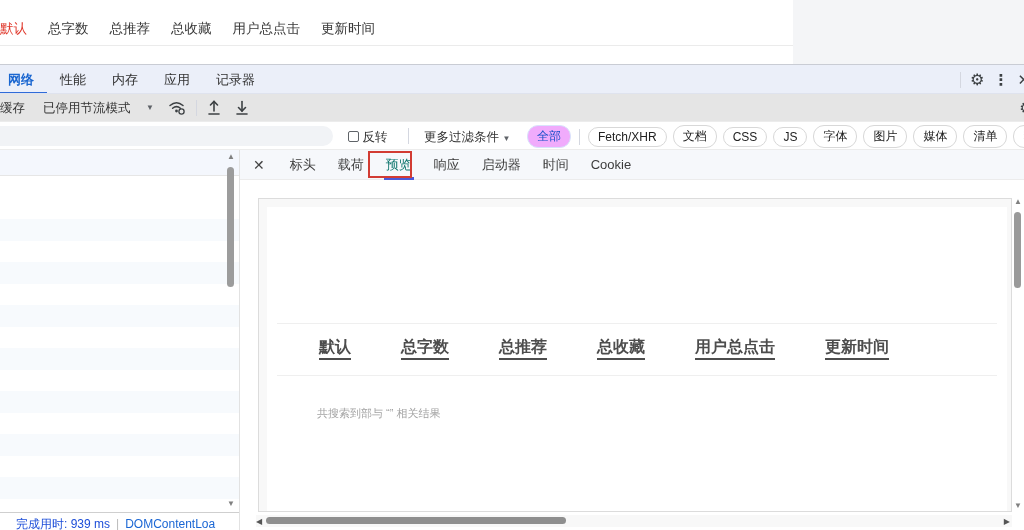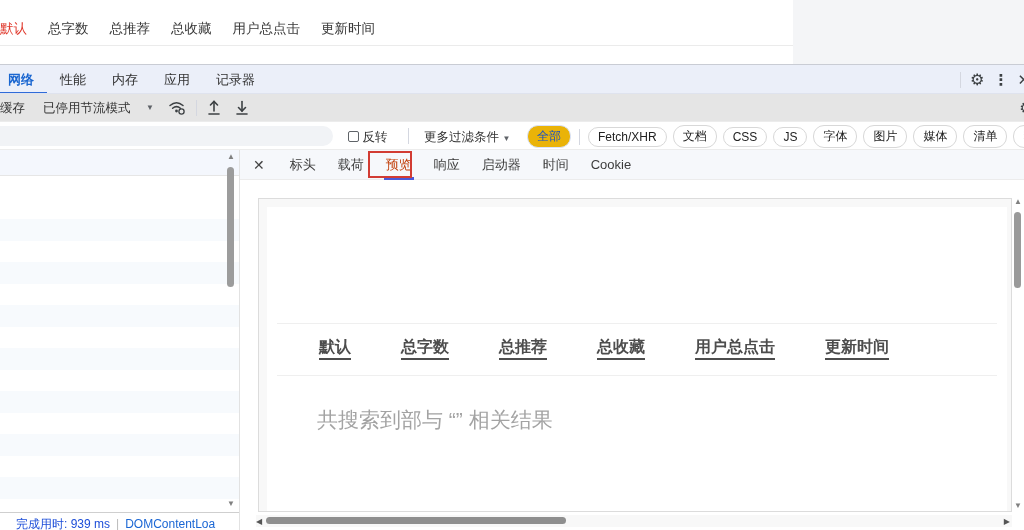--- a/index.html
+++ b/index.html
@@ -34,21 +34,21 @@
   .dt-row2 svg { display:block; }
   .caret { font-size:8px; color:#5f6368; }
 
   
   .dt-filter { position:relative; height:28px; background:#fff; border-bottom:1px solid #ececec; overflow:hidden; }
   .filter-pill { position:absolute; left:-10px; top:4px; width:343px; height:20px; background:#f1f3f6; border-radius:10px; border:none; outline:none; font-size:12px; padding-left:16px; color:#333; }
   .chk { display:inline-block; width:11px; height:11px; border:1px solid #5f6368; border-radius:2px; background:#fff; vertical-align:-1px; }
   .flabel { position:absolute; top:7px; font-size:12.5px; color:#333; white-space:nowrap; cursor:pointer; }
   .chips { position:absolute; left:527px; top:3px; display:flex; align-items:center; gap:6px; white-space:nowrap; }
   .chip { border:1px solid #d8d8d8; background:#fff; color:#222; border-radius:11px; font-size:12px; padding:2px 9px; cursor:pointer; }
-  .chip.sel { background:#eab308; border-color:#d9e3fb; color:#1750c8; }
+  .chip.sel { background:#f0abfc; border-color:#d9e3fb; color:#1750c8; }
   .chips .vsep { margin:0 2px; }
 
   
   .dt-main { position:relative; height:380px; }
   .left-panel { position:absolute; left:0; top:0; width:240px; height:380px; border-right:1px solid #e2e2e2; background:#fff; overflow:hidden; }
   .lp-header { position:absolute; left:0; top:0; width:239px; height:26px; background:#f4f7fd; border-bottom:1px solid #e6e6e6; }
   .lp-selected { position:absolute; left:0; top:26px; width:239px; height:22px; background:#e2e2e2; font-size:12px; line-height:22px; color:#1f1f1f; padding-left:1px; white-space:nowrap; overflow:hidden; cursor:pointer; }
   .lp-stripes { position:absolute; left:0; top:48px; width:239px; height:314px;
     background:repeating-linear-gradient(to bottom,#ffffff 0,#ffffff 21.5px,#f7fafd 21.5px,#f7fafd 43px); }
   .lp-scroll { position:absolute; right:3px; top:0; width:10px; height:362px; }
@@ -57,37 +57,37 @@
   .lp-status { position:absolute; left:0; top:362px; width:239px; height:20px; background:#fff; border-top:1px solid #cfcfcf; font-size:12px; padding:3px 0 0 8px; white-space:nowrap; }
   .lp-status .fin { color:#1d4ed8;margin-left:8px; }
   .lp-status .bar { color:#bbb; margin:0 6px; }
   .lp-status .dcl { color:#1a66d4; cursor:pointer; }
 
   
   .right-panel { position:absolute; left:240px; top:0; width:784px; height:380px; background:#fff; }
   .detail-tabs { position:relative; height:30px; background:#f6f8fb; border-bottom:1px solid #ececec; display:flex; align-items:center; }
   .detail-tabs .x { margin:0 14px 0 13px; font-size:14px; color:#444; cursor:pointer; }
   .d-tab { padding:0 11px; font-size:13px; color:#3c3c3c; height:30px; line-height:29px; cursor:pointer; position:relative; white-space:nowrap; }
-  .d-tab.active { color:#c2410c; }
+  .d-tab.active { color:#0f766e; }
   .d-tab.active::after { content:""; position:absolute; left:9px; right:9px; bottom:0; height:3px; background:#4a5ad8; }
   .anno-box { position:absolute; left:128px; top:1px; width:44px; height:27px; border:2px solid #d23c33; pointer-events:none; }
 
   
   .preview-area { position:relative; height:350px; background:#fff; overflow:hidden; }
   .pv-box { position:absolute; left:18px; top:18px; width:754px; height:314px; border:1px solid #dcdcdc; background:#f8f8f8; }
   .pv-page { position:absolute; left:8px; top:8px; right:4px; bottom:0; background:#fff; }
   .pv-nav { position:absolute; left:0; top:18px; width:100%; height:38px; }
   .pv-links { position:absolute; left:207px; top:10px; display:flex; gap:25px; font-size:15.5px; font-weight:500; color:#2f2f2f; white-space:nowrap; }
   .pv-links .lnk { cursor:pointer; }
   .pv-search { position:absolute; right:0; top:0; width:188px; height:38px; border-radius:19px; background:#f4f4f5; border:none; outline:none; padding-left:22px; font-size:13.5px; color:#333; }
   .pv-search::placeholder { color:#a8a8a8; }
   .pv-div { position:absolute; left:10px; right:10px; height:1px; background:#efefef; }
   .pv-sort { position:absolute; left:52px; top:130px; display:flex; gap:50px; font-size:16px; font-weight:bold; color:#4d4d4d; white-space:nowrap; }
   .pv-sort .st { cursor:pointer; text-decoration:underline; text-underline-offset:6px; text-decoration-thickness:1.5px; }
-  .pv-result { position:absolute; left:50px; top:199px; font-size:21px; color:#a3a3a3; }
+  .pv-result { position:absolute; left:50px; top:199px; font-size:11px; color:#a3a3a3; }
   .pv-vscroll { position:absolute; right:1px; top:18px; width:10px; height:312px; }
   .pv-vthumb { position:absolute; left:1px; top:14px; width:7px; height:76px; background:#9a9a9a; border-radius:4px; cursor:pointer; }
   .pv-hscroll { position:absolute; left:16px; top:335px; width:756px; height:12px; background:#f8f8f8; }
   .harrow { position:absolute; top:2px; font-size:8px; color:#555; cursor:pointer; }
   .pv-hthumb { position:absolute; left:10px; top:2px; width:300px; height:7px; background:#8f8f8f; border-radius:4px; cursor:pointer; }
 
   .gear-half { position:absolute; right:-9px; top:5px; font-size:15px; color:#3c4043; }
 </style>
 </head>
 <body>

